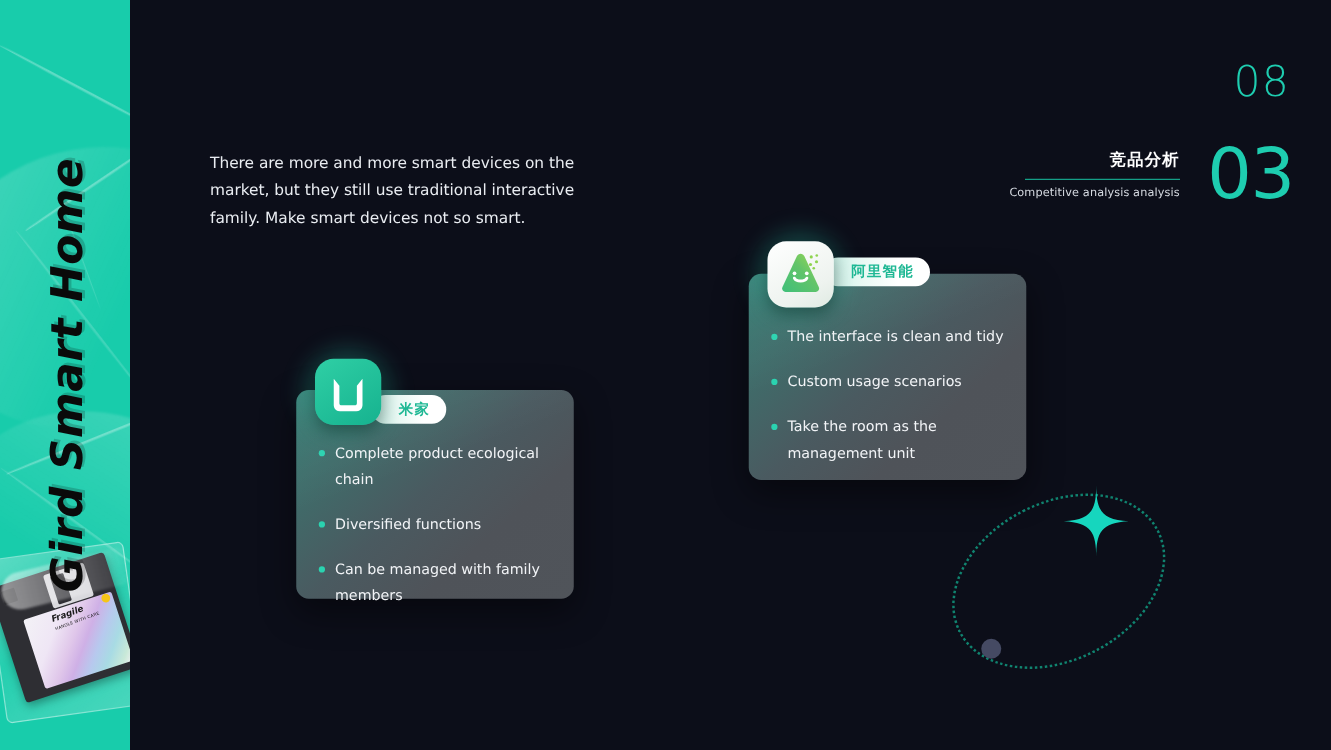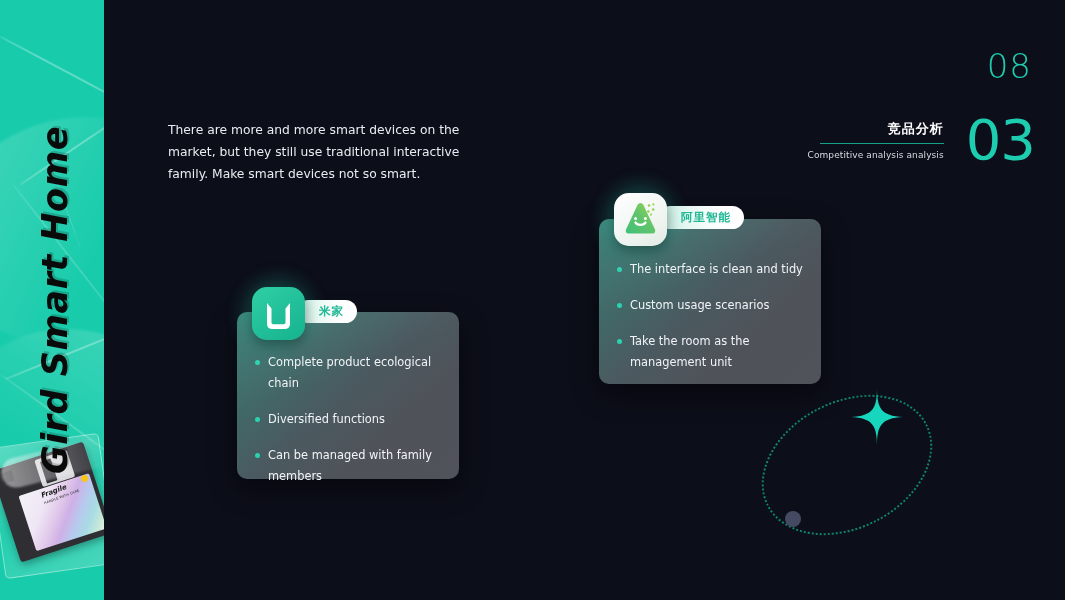--- a/index.html
+++ b/index.html
@@ -184,21 +184,21 @@
   .icon-ali  { left:614px; top:193px; background:linear-gradient(150deg,#ffffff,#eef3ef 70%,#dfeae2); }
 
   
   .pill{
     position:absolute; height:23px; border-radius:12px;
     display:flex; align-items:center; padding:0 13px 0 22px;
     background:linear-gradient(90deg,#bfeee2 0%,#e8f8f3 35%,#ffffff 70%,#ffffff 100%);
     font-size:11.5px; font-weight:bold; color:#1fb894; letter-spacing:1px;
     white-space:nowrap;
   }
-  .pill-mijia{ left:297px; top:300px; }
+  .pill-mijia{ left:297px; top:316px; }
   .pill-ali  { left:659px; top:206px; }
 
   
   .orbit{
     position:absolute; left:757px; top:401px; width:180px; height:128px;
     border:2px dotted #10836f;
     border-radius:50%;
     transform:rotate(-27deg);
   }
   .orbit-dot{

